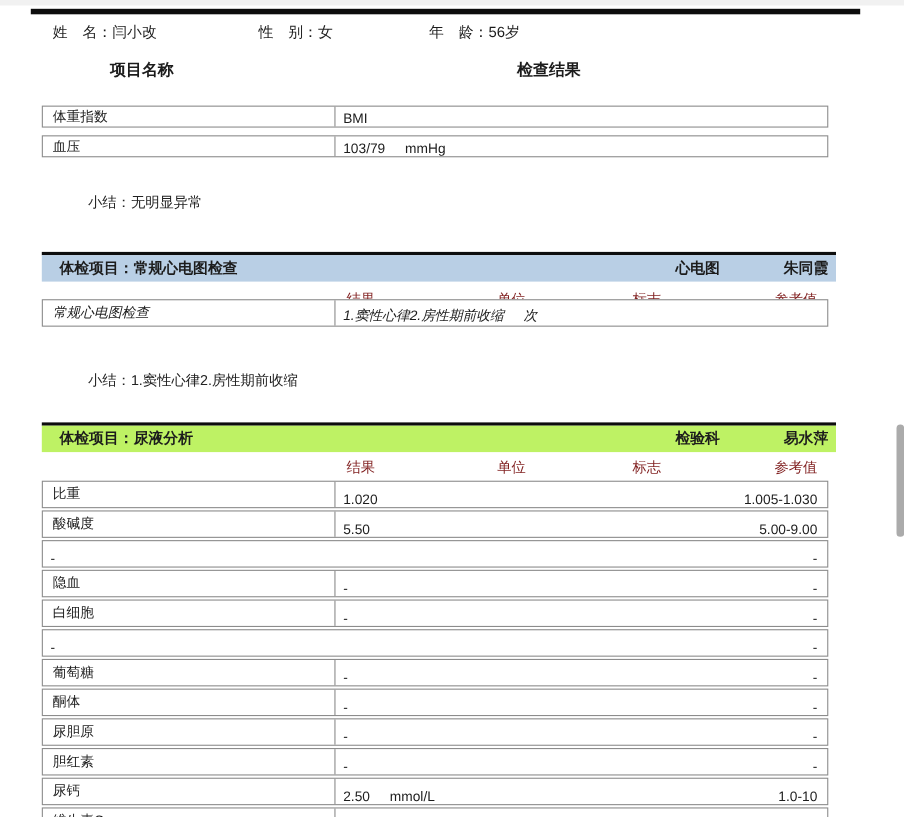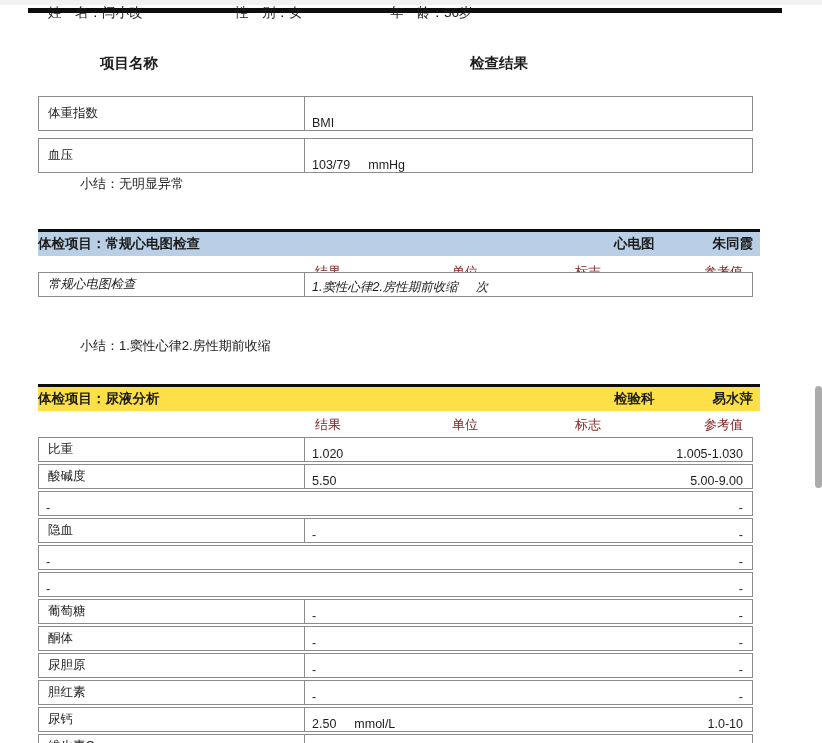--- a/index.html
+++ b/index.html
@@ -7,21 +7,21 @@
   body {
     position:relative;
     background:#ffffff;
     overflow:hidden;
     font-family:"Liberation Sans","DejaVu Sans",sans-serif;
     color:#1c1c1c;
   }
   .top-strip { position:absolute; left:0; top:0; width:822px; height:5px; background:#f1f1f1; }
   .top-rule  { position:absolute; left:28px; top:8px; width:754px; height:5px; background:#0d0d0d; }
 
-  .patient-row { position:absolute; top:4px; left:0; width:100%; height:20px; font-size:13.5px;padding-left:16px; }
+  .patient-row { position:absolute; top:21px; left:0; width:100%; height:20px; font-size:13.5px;padding-left:16px; }
   .patient-row .p1 { position:absolute; left:48px; }
   .patient-row .p2 { position:absolute; left:235px; }
   .patient-row .p3 { position:absolute; left:390px; }
 
   .col-titles { position:absolute; top:54px; left:0; width:100%; height:20px; font-size:14.5px; font-weight:bold; }
   .col-titles .t1 { position:absolute; left:100px; }
   .col-titles .t2 { position:absolute; left:470px; }
 
   .tables-area { position:absolute; left:38px; width:715px; }
   #general-table { top:96px; }
@@ -30,21 +30,21 @@
 
   .trow {
     position:relative;
     width:715px;
     border:1px solid #8c8c8c;
     background:#fff;
     display:flex;
     align-items:center;
     font-size:12.5px;
   }
-  .gtable .trow { height:35px; margin-bottom:7px; }
+  .gtable .trow { height:20px; margin-bottom:7px; }
   .stable .trow { height:25px; margin-bottom:2px; }
   .cell-item {
     width:266px; height:100%;
     border-right:1px solid #8c8c8c;
     display:flex; align-items:center;
     padding-left:9px;
   }
   .cell-rest {
     position:relative; flex:1; height:100%;
     display:flex; align-items:flex-end;
@@ -57,21 +57,21 @@
 
   .summary { position:absolute; left:80px; font-size:13px; color:#222; }
   #summary-general { top:175px; }
   #summary-ecg     { top:337px; }
 
   .section-rule { position:absolute; left:38px; width:722px; height:3px; background:#0d0d0d; }
   .section-bar {
     position:absolute; left:38px; width:722px; height:24px;
     display:flex; align-items:center;
     font-size:13.5px; font-weight:bold;
-    padding:0 7px 0 0;
+    padding:0 7px 0 16px;
   }
   .section-bar .bar-title { flex:1; }
   .section-bar .bar-dept  { margin-right:58px;margin-left:26px; }
   #rule-ecg   { top:229px; }
   #bar-ecg    { top:232px; }
   #rule-urine { top:384px; }
   #bar-urine  { top:387px; }
 
   .hdr-row { position:absolute; left:38px; width:715px; height:20px; font-size:13px; color:#7f1d1d; }
   #hdr-ecg   { top:263px; }
@@ -146,21 +146,21 @@
       <span>1.窦性心律2.房性期前收缩</span>
       <span class="unit">次</span>
       <span class="flag"></span>
       <span class="ref"></span>
     </div>
   </div>
   </div>
 <div class="summary" id="summary-ecg">小结：1.窦性心律2.房性期前收缩</div>
 
 <div class="section-rule" id="rule-urine"></div>
-<div class="section-bar" id="bar-urine" style="background: #fde047; align-items: center;">
+<div class="section-bar" id="bar-urine" style="background: #bef264; align-items: center;">
   <span class="bar-title">体检项目：尿液分析</span>
   <span class="bar-dept">检验科</span>
   <span class="bar-doctor">易水萍</span>
 </div>
 <div class="hdr-row" id="hdr-urine">
   <span class="h-result">结果</span>
   <span class="h-unit">单位</span>
   <span class="h-flag">标志</span>
   <span class="h-ref">参考值</span>
 </div>
@@ -194,20 +194,21 @@
     <div class="trow">
     <div class="cell-item">隐血</div>
     <div class="cell-rest">
       <span>-</span>
       <span class="unit"></span>
       <span class="flag"></span>
       <span class="ref">-</span>
     </div>
   </div>
     <div class="trow">
+    <div class="cell-item">白细胞</div>
     <div class="cell-rest">
       <span>-</span>
       <span class="unit"></span>
       <span class="flag"></span>
       <span class="ref">-</span>
     </div>
   </div>
     <div class="trow">
     <div class="cell-rest">
       <span>-</span>

